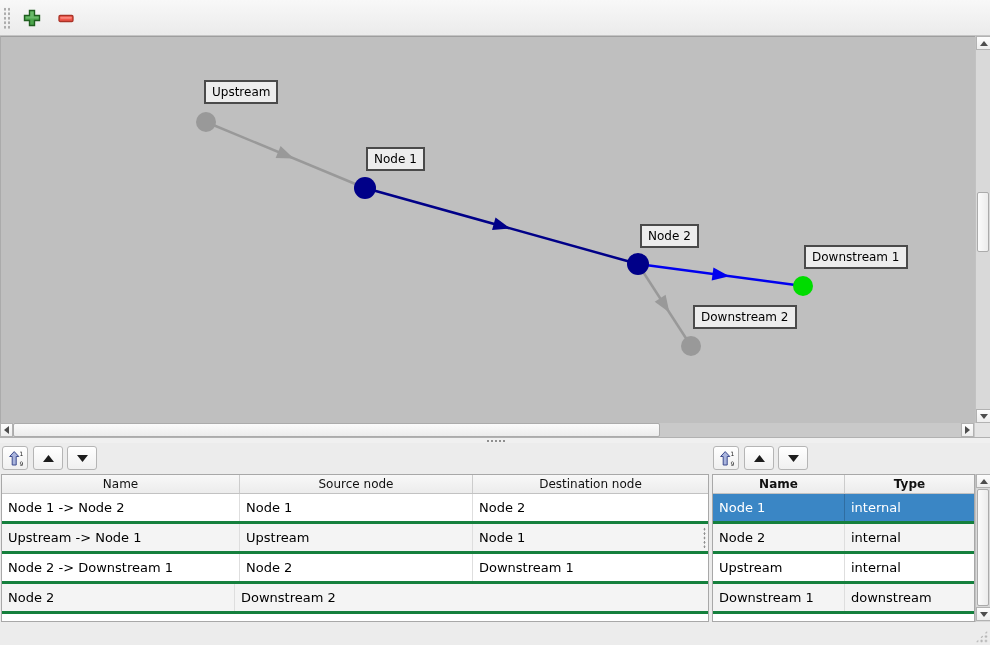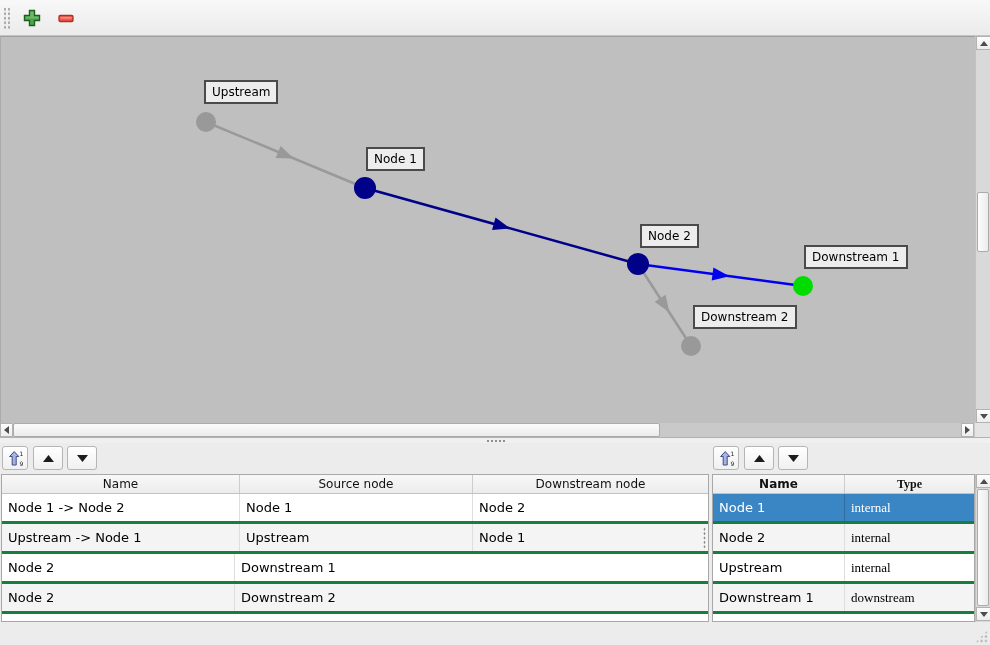--- a/index.html
+++ b/index.html
@@ -60,21 +60,21 @@
   .thead { display:flex; height:19px; background:linear-gradient(#f8f8f8,#ececec);
     border-bottom:1px solid #c2c2c2; }
   .th { font-size:12px; display:flex; align-items:center; justify-content:center;
     border-right:1px solid #cccccc; color:#111; }
   .rt .th { font-weight:bold; }
   .trow { display:flex; height:30px; border-bottom:3px solid #15803d; background:#fff; }
   .trow.alt { background:#f4f4f4;text-align:center; }
   .td { font-size:13px; display:flex; align-items:center; padding-left:6px;
     border-right:1px solid #dedede; color:#000; overflow:hidden; white-space:nowrap; }
   .lt .c0 { width:238px; } .lt .c1 { width:233px; } .lt .c2 { width:235px; border-right:none; }
-  .rt .c0 { width:132px; } .rt .c1 { width:129px; border-right:none;font-family:Liberation Serif, serif; }
+  .rt .c0 { width:132px; } .rt .c1 { width:129px; border-right:none; }
   .trow.selected { background:var(--sel,#3a86c5); }
   .trow.selected .td { color:#fff; border-right-color:rgba(0,0,0,0.18); }
 
   .resize-grip { position:absolute; right:2px; bottom:2px; width:13px; height:13px;
     background-image:radial-gradient(circle,#b5b5b5 1.1px,transparent 1.3px);
     background-size:4.4px 4.4px;
     clip-path:polygon(100% 0,100% 100%,0 100%); }
 </style>
 </head>
 <body>
@@ -190,34 +190,35 @@
     <button class="mini-btn" style="left:778px; top:3px; width:30px;">
       <svg width="11" height="7" viewBox="0 0 11 7">
           <polygon points="0,0 11,0 5.5,7" fill="#1c1c1c"></polygon>
         </svg>
     </button>
 
     <div class="dtable lt">
       <div class="thead">
         <div class="th c0">Name</div>
         <div class="th c1">Source node</div>
-        <div class="th c2">Downstream node</div>
+        <div class="th c2">Destination node</div>
       </div>
       <div id="edges-rows">
           <div class="trow">
             <div class="td c0">Node 1 -&gt; Node 2</div>
             <div class="td c1">Node 1</div>
             <div class="td c2">Node 2</div>
           </div>
           <div class="trow alt">
             <div class="td c0">Upstream -&gt; Node 1</div>
             <div class="td c1">Upstream</div>
             <div class="td c2">Node 1</div>
           </div>
           <div class="trow">
+            <div class="td c0">Node 2 -&gt; Downstream 1</div>
             <div class="td c1">Node 2</div>
             <div class="td c2">Downstream 1</div>
           </div>
           <div class="trow alt">
             <div class="td c1">Node 2</div>
             <div class="td c2">Downstream 2</div>
           </div>
         </div>
     </div>
 

